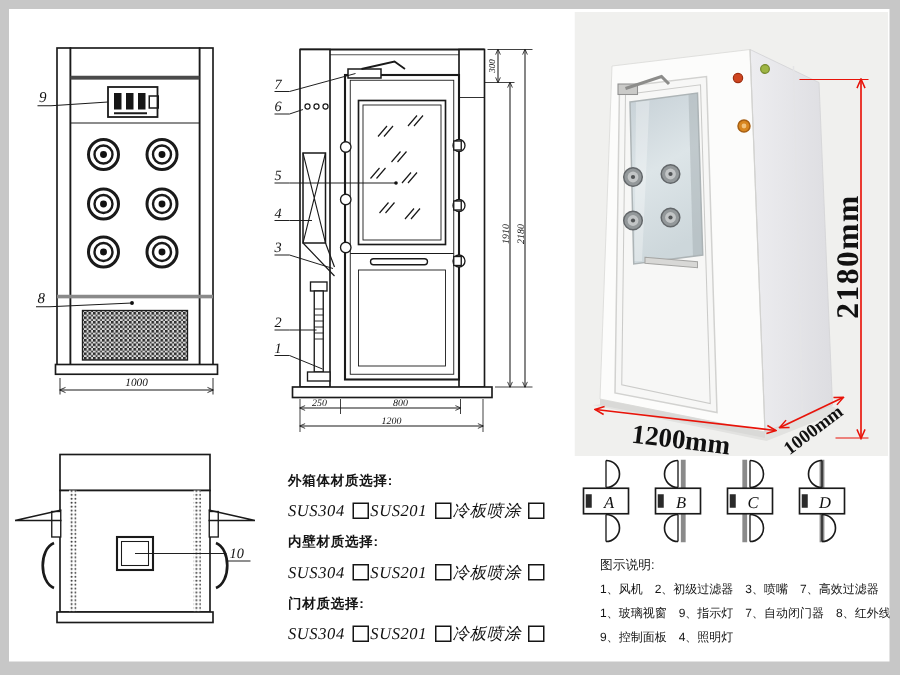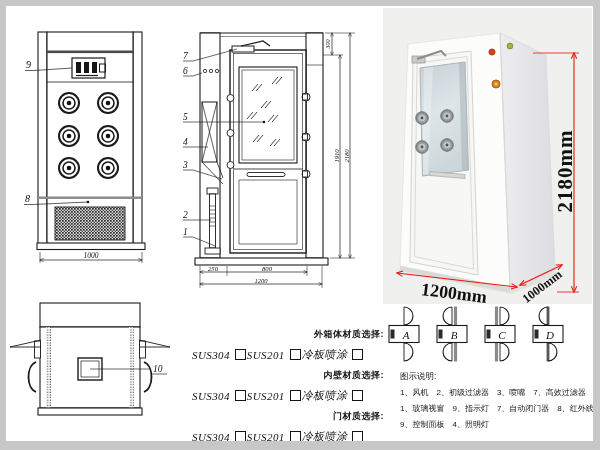--- a/index.html
+++ b/index.html
@@ -5,21 +5,21 @@
   html,body{margin:0;padding:0;background:#ffffff;}
   #stage{position:relative;width:600px;height:450px;background:#ffffff;overflow:hidden;
          font-family:"Liberation Sans",sans-serif;color:#111;}
   .frame{position:absolute;inset:0;border:6px solid #c7c7c7;border-right-width:7px;
          border-bottom-width:9px;box-sizing:border-box;pointer-events:none;z-index:50;}
   .abs{position:absolute;}
   svg text{font-family:"Liberation Serif",serif;fill:#111;}
   .dimtxt{font-style:italic;}
   .photo-dim{font-weight:bold;font-family:"Liberation Serif",serif;}
   
-  #materials{left:192px;top:328px;width:192px;text-align:right;}
+  #materials{left:192px;top:314px;width:192px;}
   .mat-group{margin-bottom:6px;}
   .mat-title{font-size:9px;font-weight:bold;letter-spacing:.5px;margin-bottom:6px;color:#151515;}
   .mat-opts{display:flex;align-items:center;gap:1px;margin-bottom:7px;}
   .mat-opt{display:inline-flex;align-items:center;gap:5px;}
   .mat-opt-label{font-family:"Liberation Serif",serif;font-style:italic;font-size:11px;
                  letter-spacing:.4px;white-space:nowrap;}
   .mat-checkbox{width:9px;height:9px;border:1.5px solid #151515;background:#fff;display:inline-block;}
   
   #doorTypes{left:385px;top:304px;width:200px;display:flex;gap:10px;}
   .di-letter{font-style:italic;font-size:11px;}

